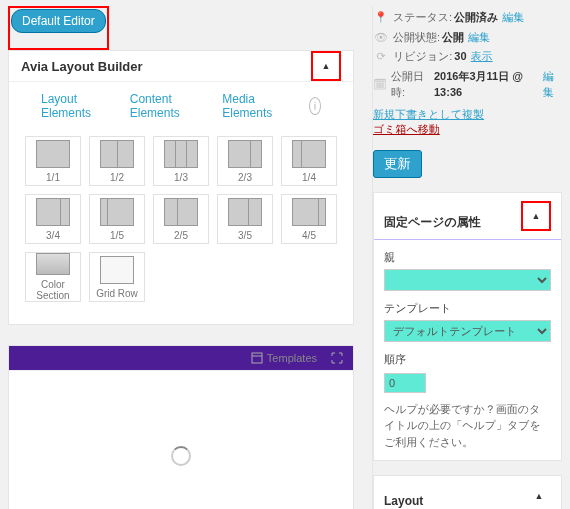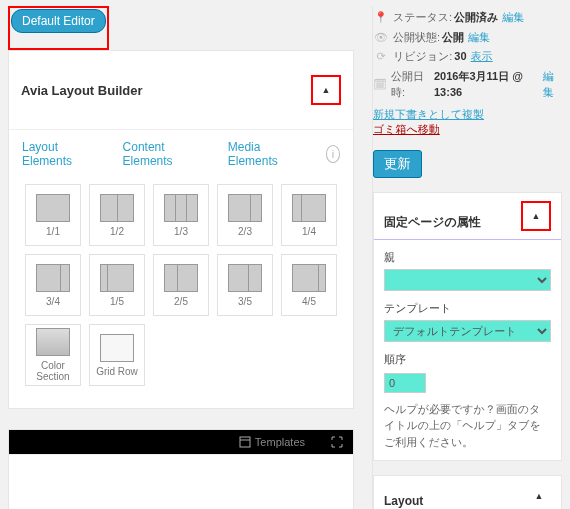--- a/index.html
+++ b/index.html
@@ -3,44 +3,44 @@
 <meta charset="utf-8">
 <style>
 *{margin:0;padding:0;box-sizing:border-box}
 body{font-family:"Hiragino Kaku Gothic ProN","Yu Gothic",sans-serif;font-size:12px;color:#555;background:#f1f1f1;width:570px}
 .wrap{display:flex;gap:18px;padding:6px 8px}
 .left{flex:1;min-width:0}
 .right{width:190px;flex:none;border-left:1px solid #e5e5e5;padding-left:0}
 .btn-editor{display:inline-block;background:#2ea2cc;color:#fff;border:1px solid #0074a2;padding:4px 10px;border-radius:11px;margin-bottom:14px;cursor:pointer;font-size:12px}
 .redbox{border:2px solid #ff0000;display:inline-block;padding:1px}
 .postbox{background:#fff;border:1px solid #e5e5e5;margin-bottom:20px}
-.pb-head{display:flex;align-items:center;justify-content:space-between;padding:24px 12px;border-bottom:1px solid #eee}
+.pb-head{display:flex;align-items:center;justify-content:space-between;padding:0 12px;border-bottom:1px solid #eee}
 .pb-head h3{font-size:13px;font-weight:bold;color:#333}
 .toggle{width:24px;height:24px;display:flex;align-items:center;justify-content:center;cursor:pointer}
-.tabrow{display:flex;gap:32px;padding:10px 13px;align-items:center}
+.tabrow{display:flex;gap:32px;padding:10px 32px;align-items:center}
 .tabrow a{color:#2ea2cc;font-size:12px;cursor:pointer}
 .info-ic{margin-left:auto;width:18px;height:18px;border:1px solid #bbb;border-radius:50%;display:flex;align-items:center;justify-content:center;color:#bbb;font-size:11px}
 .grid{padding:6px 16px 14px}
 .row{display:flex;gap:8px;margin-bottom:8px}
-.gcell{border:1px solid #e1e1e1;background:#fff;width:56px;height:62px;display:flex;flex-direction:column;align-items:center;justify-content:center;cursor:pointer}
+.gcell{border:1px solid #e1e1e1;background:#fff;width:56px;height:50px;display:flex;flex-direction:column;align-items:center;justify-content:center;cursor:pointer}
 .gcell .thumb{width:34px;height:28px;border:1px solid #999;background:#f7f7f7;display:flex;margin-bottom:4px}
 .gcell .thumb span{flex:1;border-right:1px solid #999;background:linear-gradient(#ccc,#ccc)}
 .gcell .thumb span:last-child{border-right:0}
 .gcell .thumb.s23 span:first-child{flex:2}
 .gcell .thumb.s14 span:first-child{flex:1}.gcell .thumb.s14 span:last-child{flex:3}
 .gcell .thumb.s34 span:first-child{flex:3}.gcell .thumb.s34 span:last-child{flex:1}
 .gcell .thumb.s15 span{flex:1}.gcell .thumb.s15 span:last-child{flex:4}
 .gcell .thumb.s25 span:first-child{flex:2}.gcell .thumb.s25 span:last-child{flex:3}
 .gcell .thumb.s35 span:first-child{flex:3}.gcell .thumb.s35 span:last-child{flex:2}
 .gcell .thumb.s45 span:first-child{flex:4}.gcell .thumb.s45 span:last-child{flex:1}
 .gcell .lbl{font-size:10px;color:#777}
 .gcell .thumb.color span{background:linear-gradient(#ddd,#bbb);flex:1;border:none}
 .gcell .thumb.grid span{flex:1;background:repeating-linear-gradient(90deg,#ccc,#ccc 4px,#f7f7f7 4px,#f7f7f7 6px)}
 .canvas{border:1px solid #e5e5e5;background:#fff}
-.canvas-bar{display:flex;justify-content:flex-end;align-items:flex-end;gap:26px;padding:6px 10px;border-bottom:1px solid #eee;background:#000000}
+.canvas-bar{display:flex;justify-content:flex-end;align-items:flex-end;gap:14px;padding:6px 10px;border-bottom:1px solid #eee;background:#4c1d95}
 .canvas-bar span{display:flex;align-items:center;gap:4px;color:#888;font-size:11px;cursor:pointer}
 .spinbox{height:170px;display:flex;align-items:center;justify-content:center}
 .spin{width:20px;height:20px;border:2px solid #ccc;border-top-color:#888;border-radius:50%;animation:sp 1s linear infinite}
 @keyframes sp{to{transform:rotate(360deg)}}
 .rt-section{margin-bottom:14px;font-size:11px;color:#666}
 .rt-row{display:flex;align-items:center;margin:3px 0;line-height:1.5}
 .rt-row .ic{width:16px;display:flex;justify-content:center;color:#bbb;margin-right:4px}
 .rt-row .val{color:#333;font-weight:bold;margin-left:2px}
 .linkb{color:#2ea2cc;cursor:pointer;margin-left:4px;font-weight:normal}
 .linku{color:#2ea2cc;text-decoration:underline;cursor:pointer}

